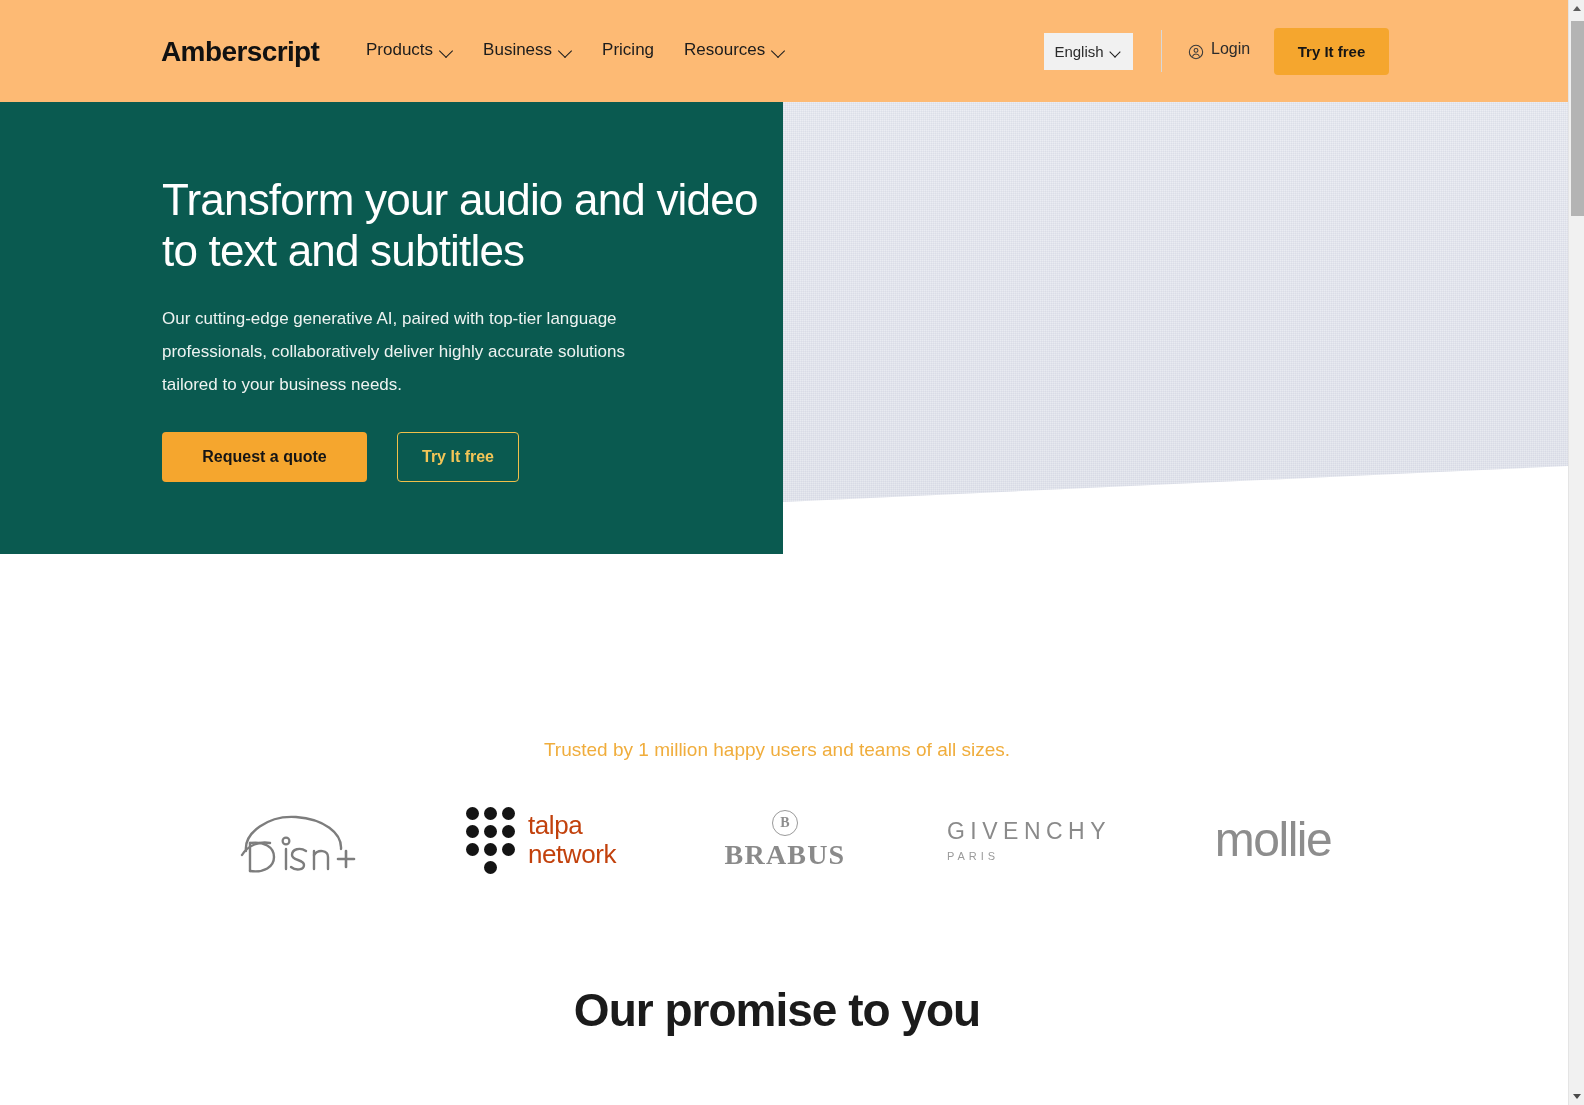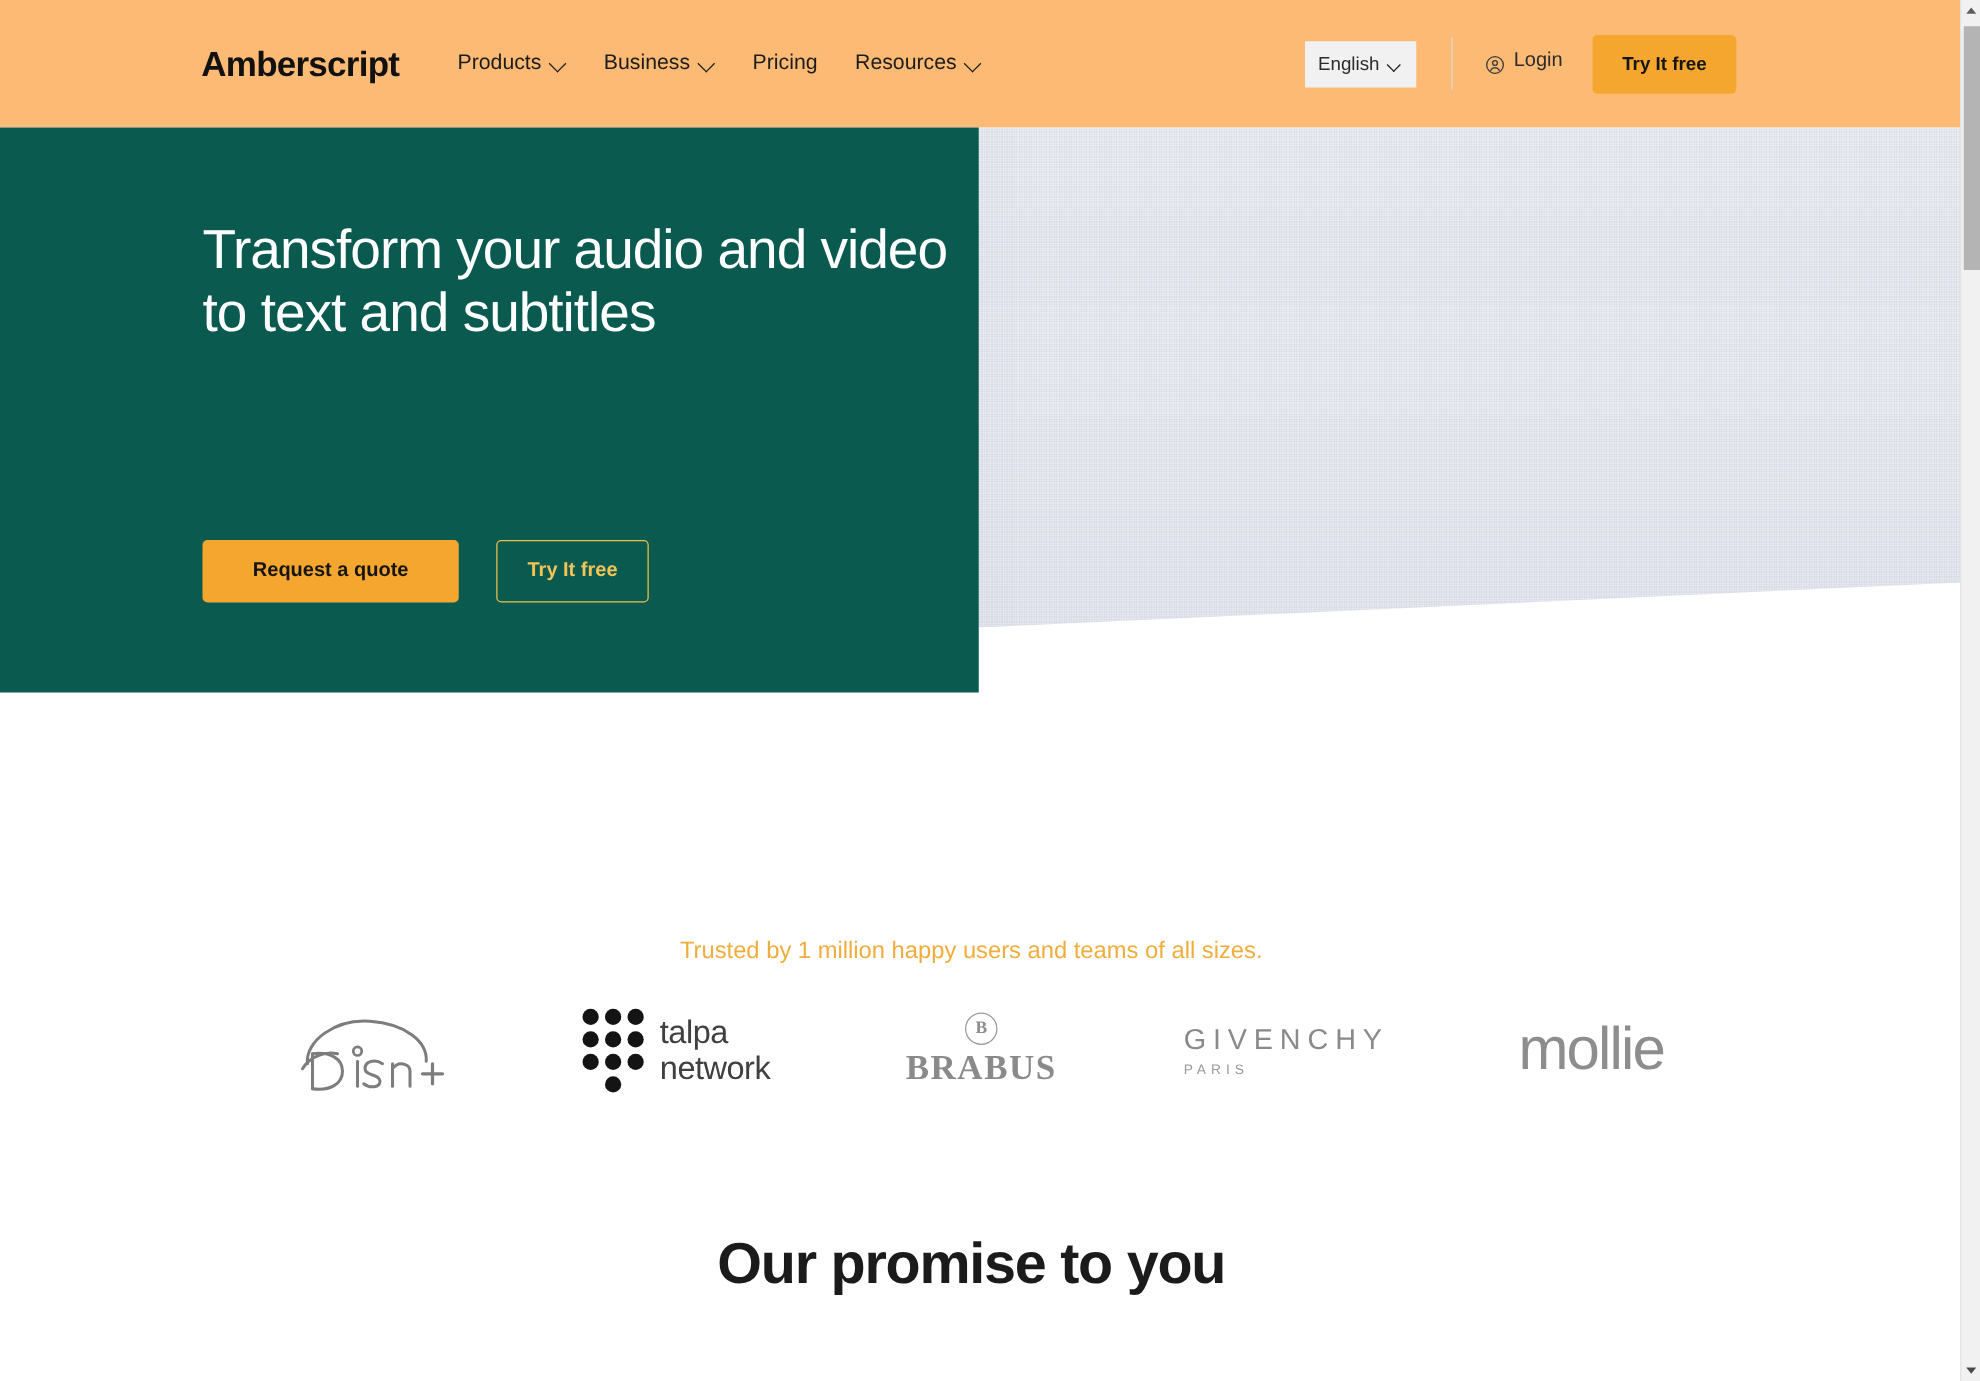--- a/index.html
+++ b/index.html
@@ -217,21 +217,20 @@
   
   .trusted-text {
     position: absolute;
     left: 0;
     top: 736px;
     width: 1554px;
     text-align: center;
     font-size: 19px;
     color: #f0ad3c;
     line-height: 28px;
-    margin-top: 11px;
   }
   .logos {
     position: absolute;
     left: 175px;
     top: 790px;
     width: 1220px;
     height: 100px;
     display: flex;
     align-items: center;
     justify-content: space-between;
@@ -252,21 +251,21 @@
     grid-template-columns: repeat(3, 13px);
     grid-auto-rows: 13px;
     gap: 5px;
     width: 49px;
   }
   .talpa-dots i { width: 13px; height: 13px; border-radius: 50%; background: #141414; display: block; }
   .talpa-dots i.hide { visibility: hidden; }
   .talpa-word {
     font-size: 26px;
     line-height: 29px;
-    color: #404040;
+    color: #c2410c;
     letter-spacing: -0.4px;
   }
 
   
   .brabus { display: flex; flex-direction: column; align-items: center; gap: 3px; }
   .brabus-badge {
     width: 26px; height: 26px;
     border-radius: 50%;
     border: 1.6px solid #9a9a9a;
     display: flex; align-items: center; justify-content: center;
@@ -389,20 +388,21 @@
     </header>
 
     <section class="hero">
 
       <div class="hero-right">
         
       </div>
 
       <div class="hero-left">
         <h1 class="hero-title">Transform your audio and video to text and subtitles</h1>
+        <p class="hero-sub">Our cutting-edge generative AI, paired with top-tier language professionals, collaboratively deliver highly accurate solutions tailored to your business needs.</p>
         <div class="hero-ctas">
           <button class="btn-quote">Request a quote</button>
           <button class="btn-try-hero">Try It free</button>
         </div>
       </div>
     </section>
 
     <div class="trusted-text">Trusted by 1 million happy users and teams of all sizes.</div>
 
     <div class="logos">

